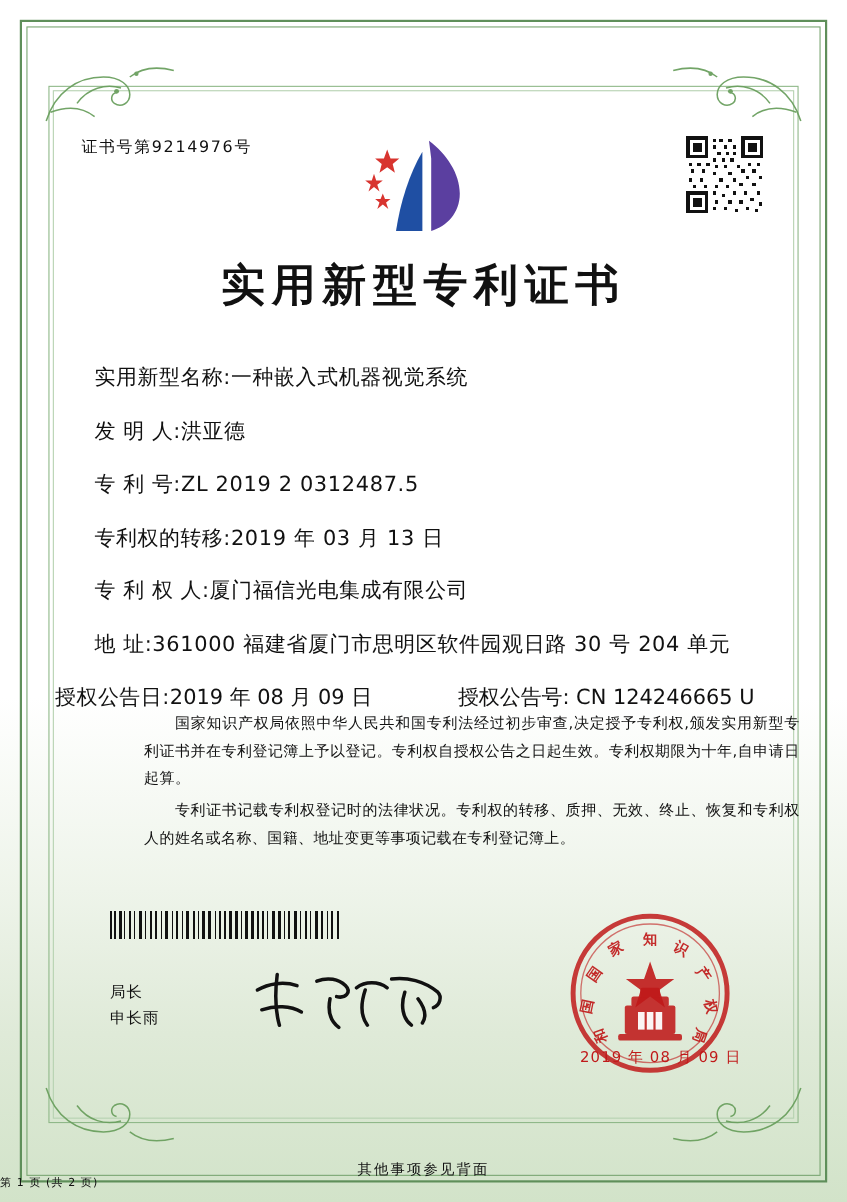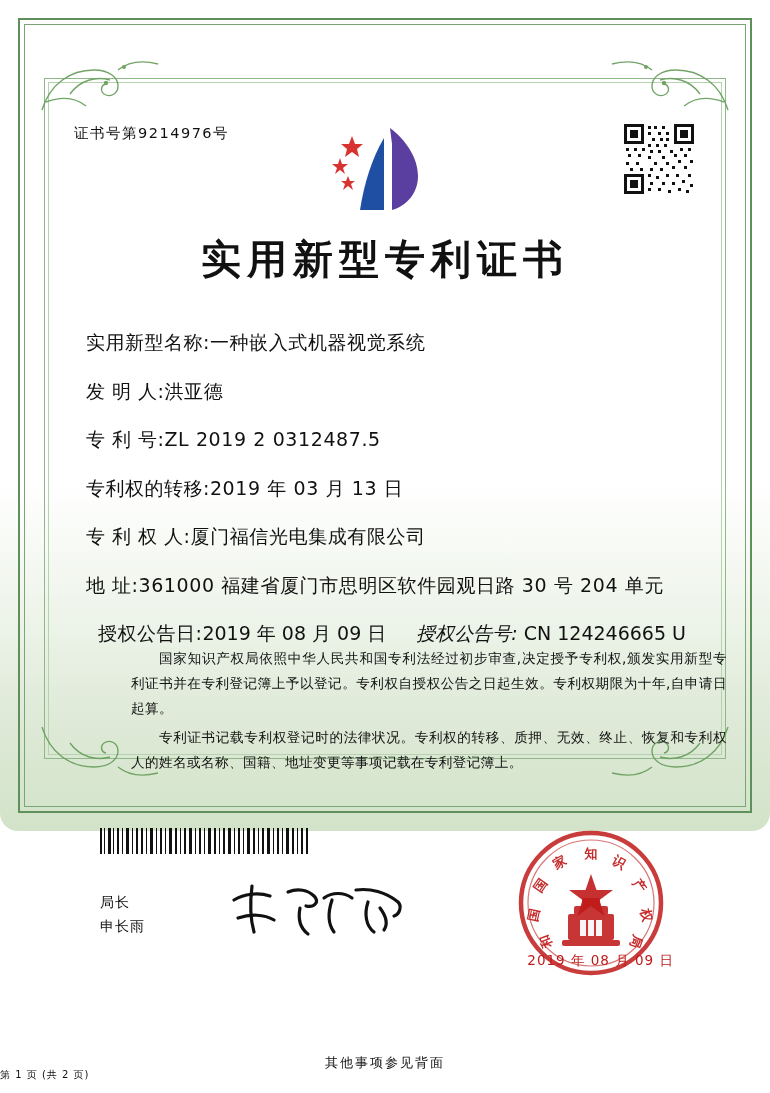--- a/index.html
+++ b/index.html
@@ -11,25 +11,24 @@
     height: 1093px;
     background: #ffffff;
     font-family: "DejaVu Sans", "Liberation Sans", sans-serif;
     color: #1a1a1a;
     overflow: hidden;
   }
 
   .page {
     position: relative;
     width: 770px;
-    height: 831px;
+    height: 1093px;
     background:
       linear-gradient(to bottom, #ffffff 0%, #ffffff 58%, #eef4ea 74%, #dfead8 86%, #d2e3c9 100%);
     box-sizing: border-box;
-    border-radius: 18px;
   }
 
   
   .frame-outer {
     position: absolute;
     left: 18px; top: 18px; right: 18px; bottom: 18px;
     border: 2px solid #5f8f5a;
     box-sizing: border-box;
   }
   .frame-mid {
@@ -120,22 +119,21 @@
   }
   .field-value {
     flex: 1 1 auto;
     letter-spacing: 0.6px;
   }
 
   .field-row.two-col {
     justify-content: flex-end;
   }
   .field-row.two-col .col2 {
-    margin-left: 30px;
-    font-style: italic;
+    margin-left: 78px;
   }
 
   
   .paragraphs {
     position: absolute;
     left: 86px; top: 646px;
     width: 596px;
     font-size: 13.6px;
     line-height: 25px;
     color: #111;

